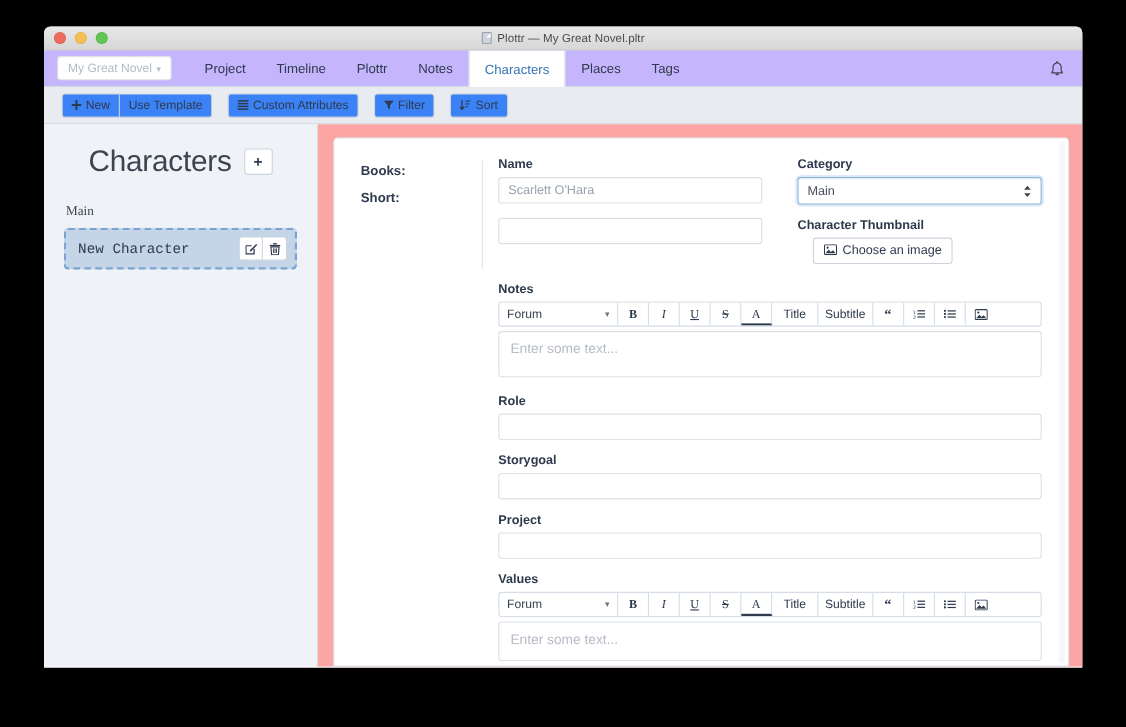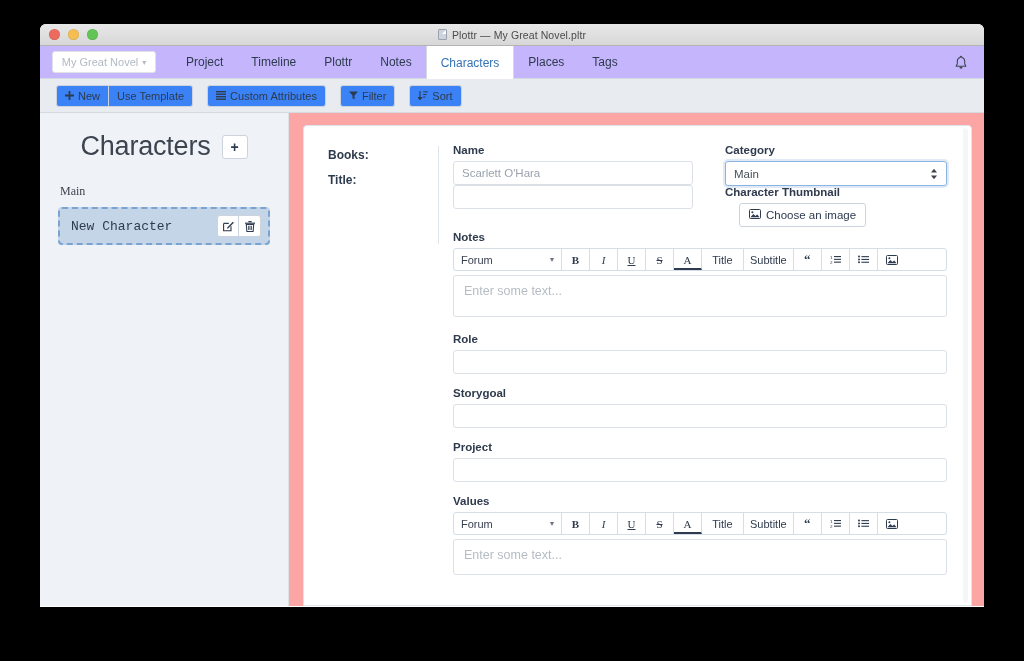--- a/index.html
+++ b/index.html
@@ -238,21 +238,21 @@
     height: 24px;
     border: 1px solid #dbe0e6;
     border-radius: 3px;
     background: #fff;
     font-size: 11.5px;
     color: #2e3a4d;
     padding: 0 8px;
     font-family: "Liberation Sans", sans-serif;
   }
   .ftext::placeholder { color: #9aa3ae; }
-  .fblock { }
+  .fblock { margin-bottom: 13px; }
 
   #category-select {
     width: 100%;
     height: 25px;
     border: 1px solid #8cb4e0;
     border-radius: 3px;
     background: #fff;
     box-shadow: 0 0 0 2px rgba(140,180,224,.28);
     display: flex; align-items: center;
     padding: 0 8px;
@@ -452,21 +452,21 @@
           </div>
         </div>
       </div>
     </div>
 
     <div id="detail-panel">
       <div id="detail-card">
 
         <div id="meta-col">
           <div class="meta-line">Books:</div>
-          <div class="meta-line">Title:</div>
+          <div class="meta-line">Short:</div>
         </div>
         <div id="meta-divider"></div>
 
         <div id="fields-col">
 
           <div class="field-row">
             <div class="field-col-left">
               <div class="fblock">
                 <span class="flabel">Name</span>
                 <input class="ftext" type="text" placeholder="Scarlett O'Hara" style="">

